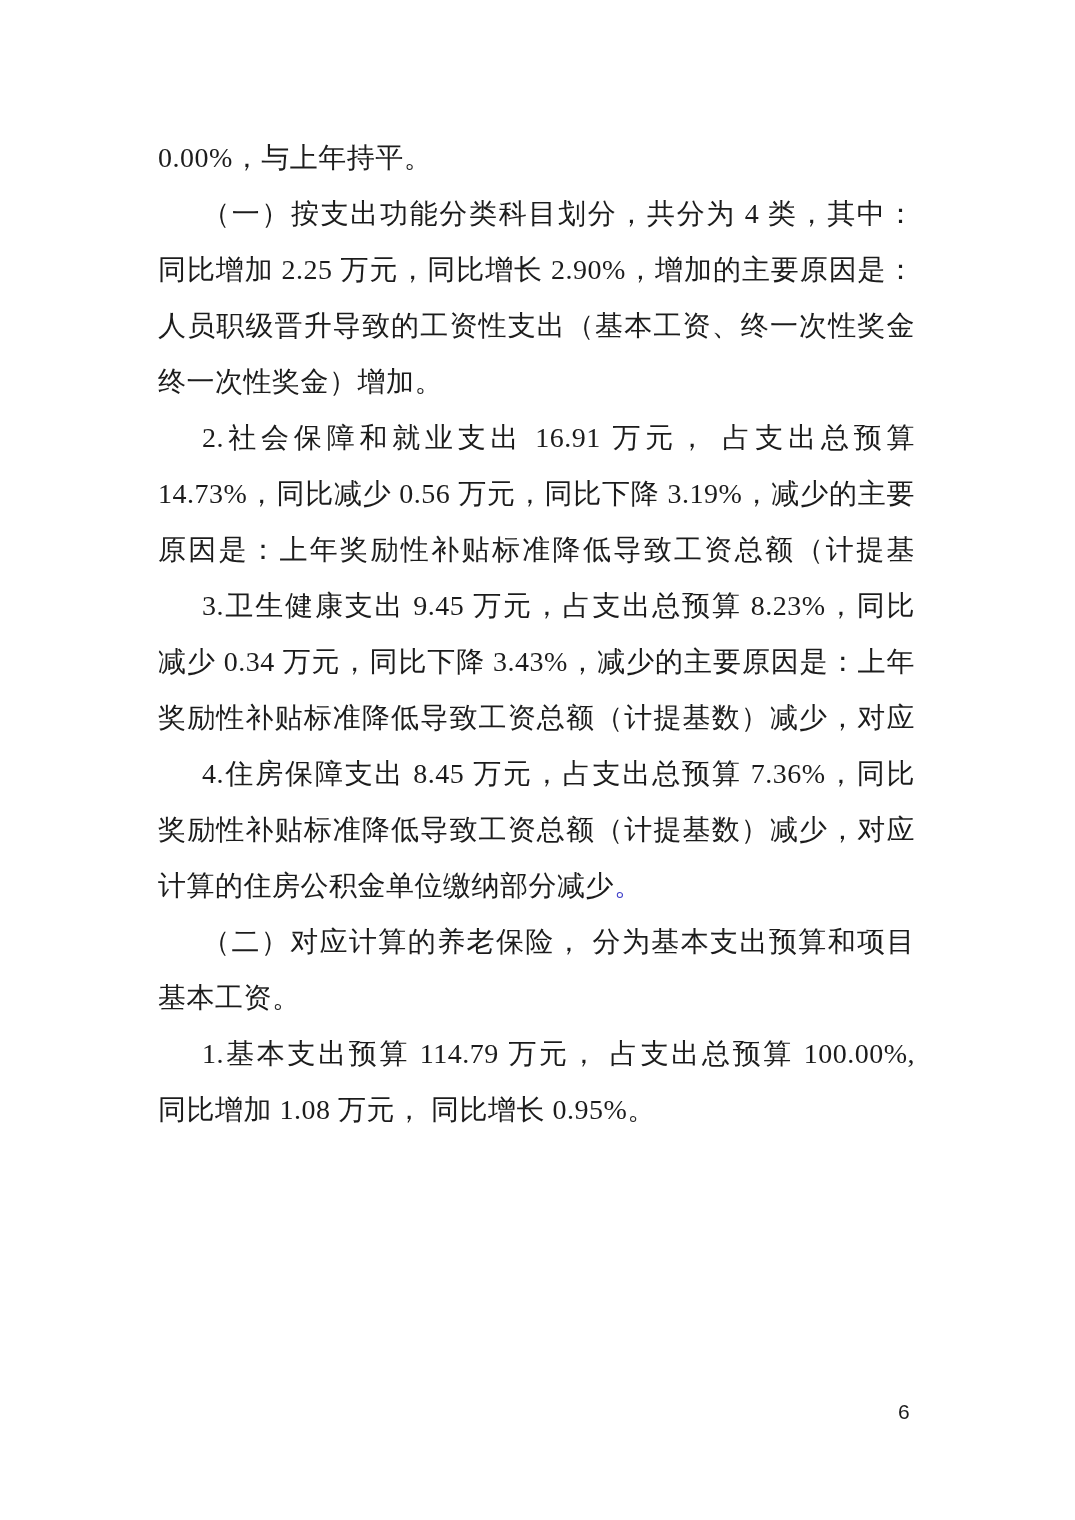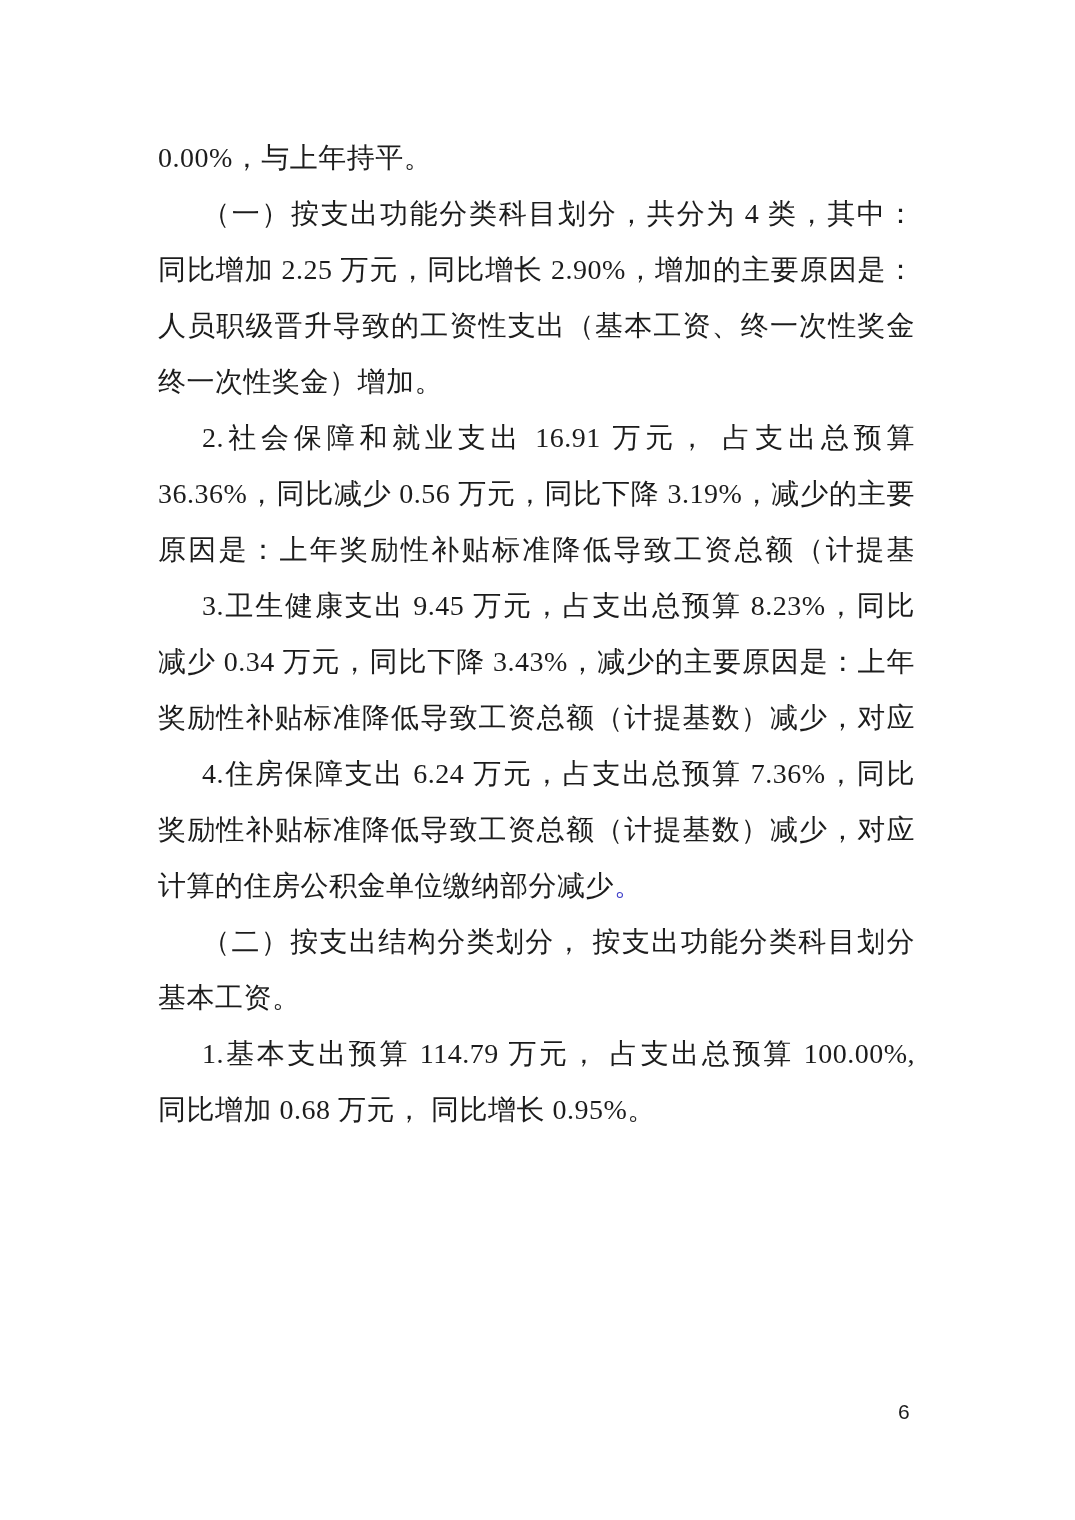--- a/index.html
+++ b/index.html
@@ -51,27 +51,27 @@
 <body>
 
 <div class="page">
   <div class="content">
     <div class="line">0.00%，与上年持平。</div>
     <div class="line j ind">（一）按支出功能分类科目划分，共分为 4 类，其中：</div>
     <div class="line j">同比增加 2.25 万元，同比增长 2.90%，增加的主要原因是：</div>
     <div class="line j">人员职级晋升导致的工资性支出（基本工资、终一次性奖金</div>
     <div class="line">终一次性奖金）增加。</div>
     <div class="line j ind">2.社会保障和就业支出 16.91 万元， 占支出总预算</div>
-    <div class="line j">36.36%，同比减少 0.56 万元，同比下降 3.19%，减少的主要</div>
+    <div class="line j">14.73%，同比减少 0.56 万元，同比下降 3.19%，减少的主要</div>
     <div class="line j">原因是：上年奖励性补贴标准降低导致工资总额（计提基数）</div>
     <div class="line j ind">3.卫生健康支出 9.45 万元，占支出总预算 8.23%，同比</div>
     <div class="line j">减少 0.34 万元，同比下降 3.43%，减少的主要原因是：上年</div>
     <div class="line j">奖励性补贴标准降低导致工资总额（计提基数）减少，对应</div>
-    <div class="line j ind">4.住房保障支出 6.24 万元，占支出总预算 7.36%，同比</div>
+    <div class="line j ind">4.住房保障支出 8.45 万元，占支出总预算 7.36%，同比</div>
     <div class="line j">奖励性补贴标准降低导致工资总额（计提基数）减少，对应</div>
     <div class="line"><span>计算的住房公积金单位缴纳部分减少</span><span class="blue">。</span></div>
-    <div class="line j ind">（二）按支出结构分类划分， 按支出功能分类科目划分</div>
+    <div class="line j ind">（二）对应计算的养老保险， 分为基本支出预算和项目</div>
     <div class="line">基本工资。</div>
     <div class="line j ind">1.基本支出预算 114.79 万元， 占支出总预算 100.00%,</div>
-    <div class="line">同比增加 0.68 万元， 同比增长 0.95%。</div>
+    <div class="line">同比增加 1.08 万元， 同比增长 0.95%。</div>
   </div>
   <div class="page-number">6</div>
 </div>
 
 </body></html>

